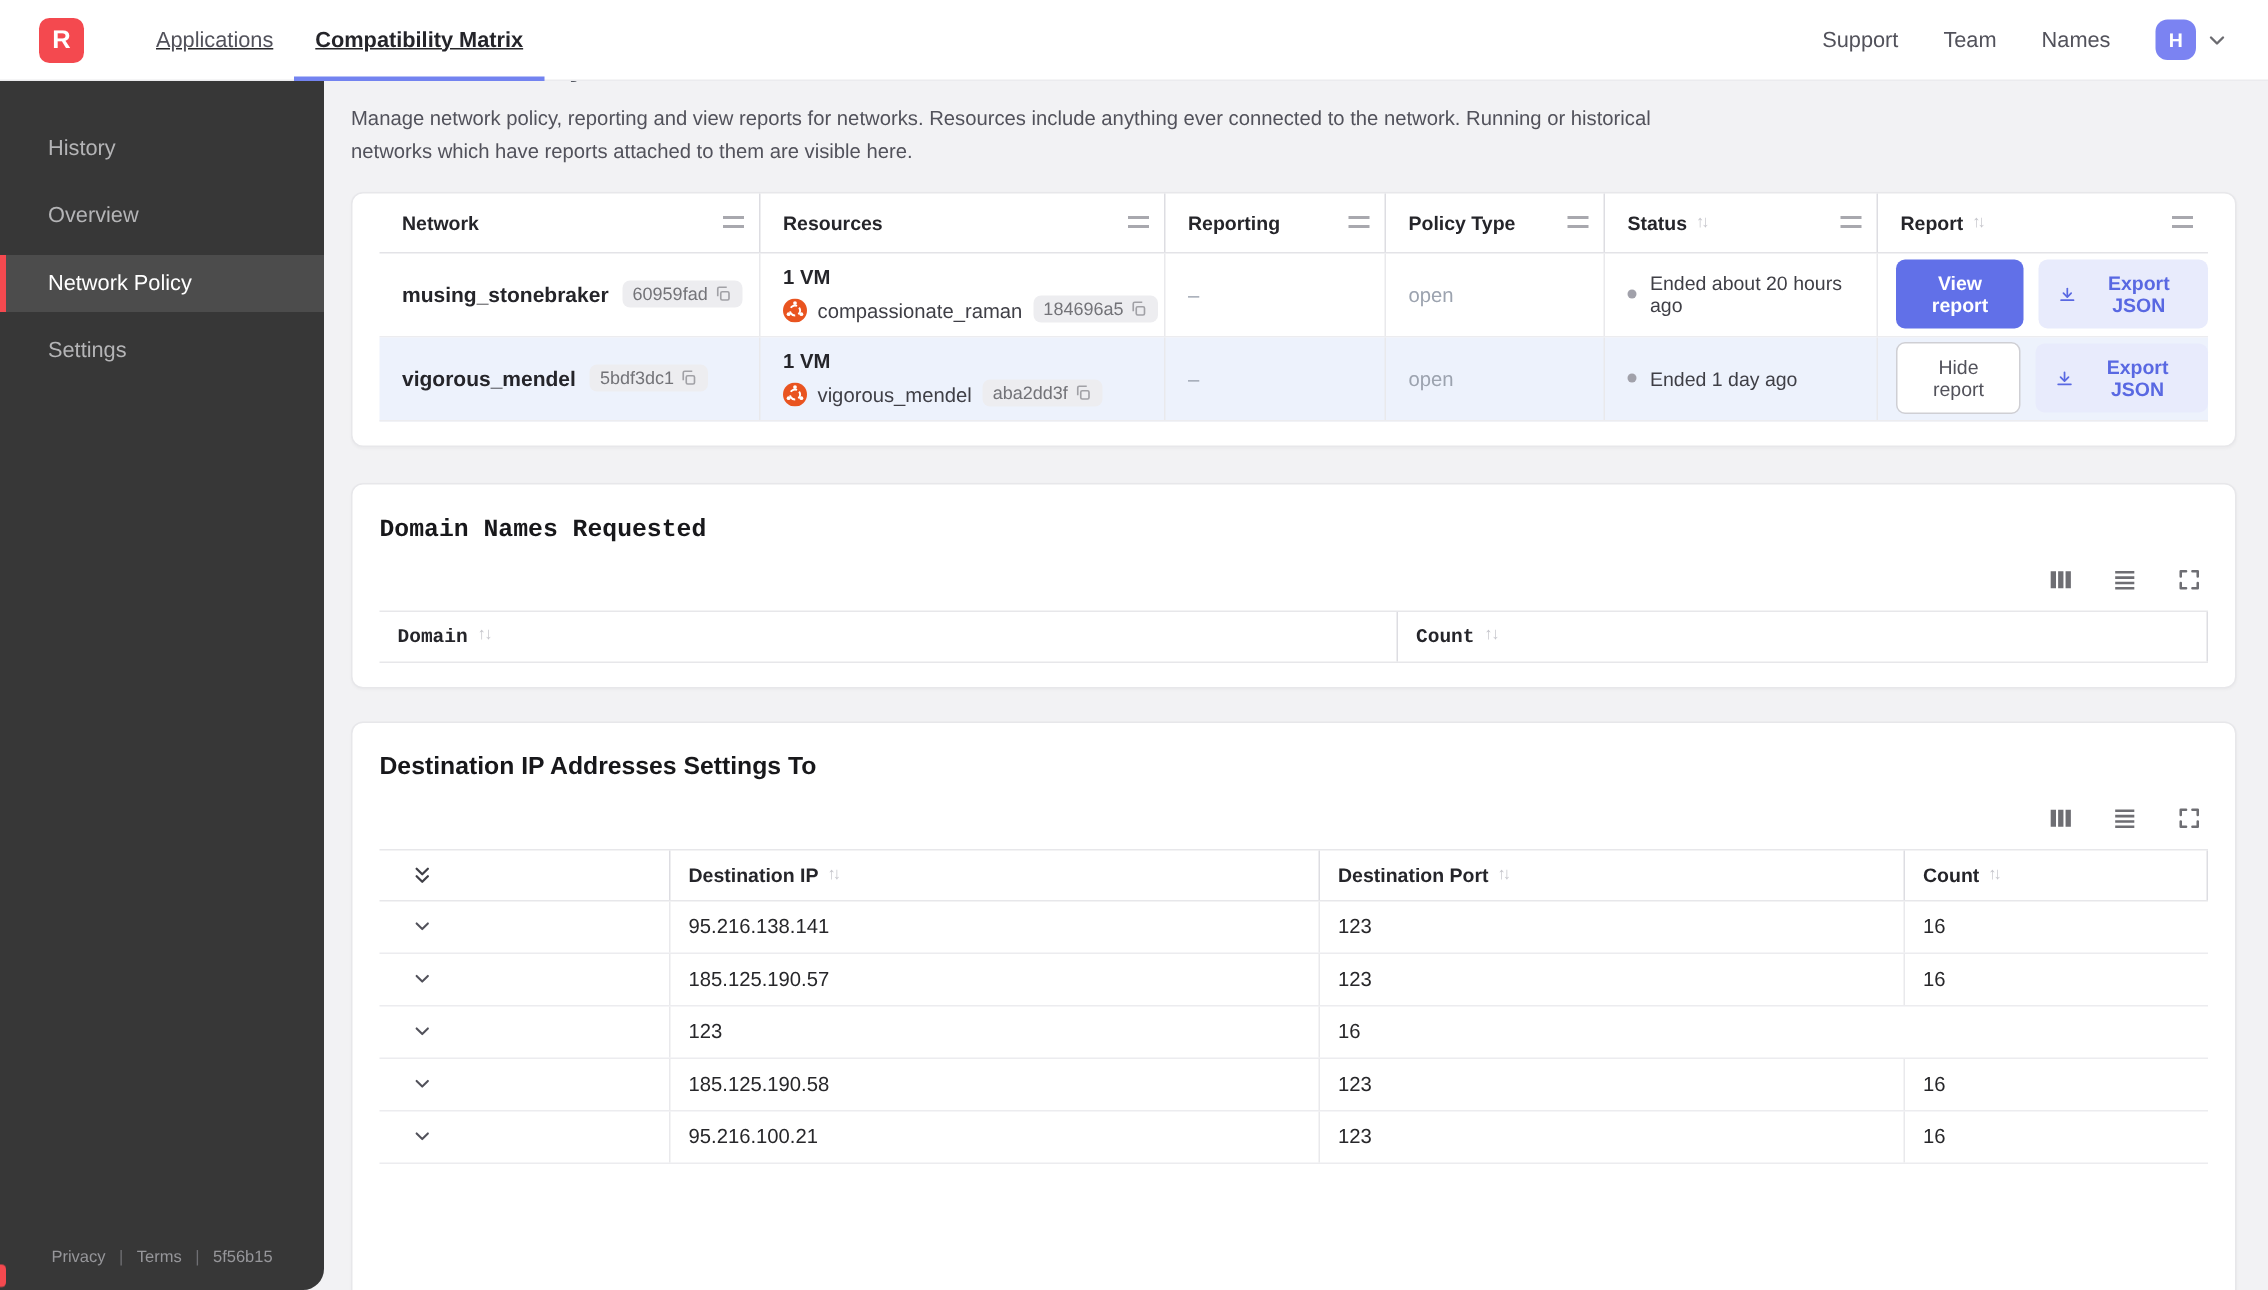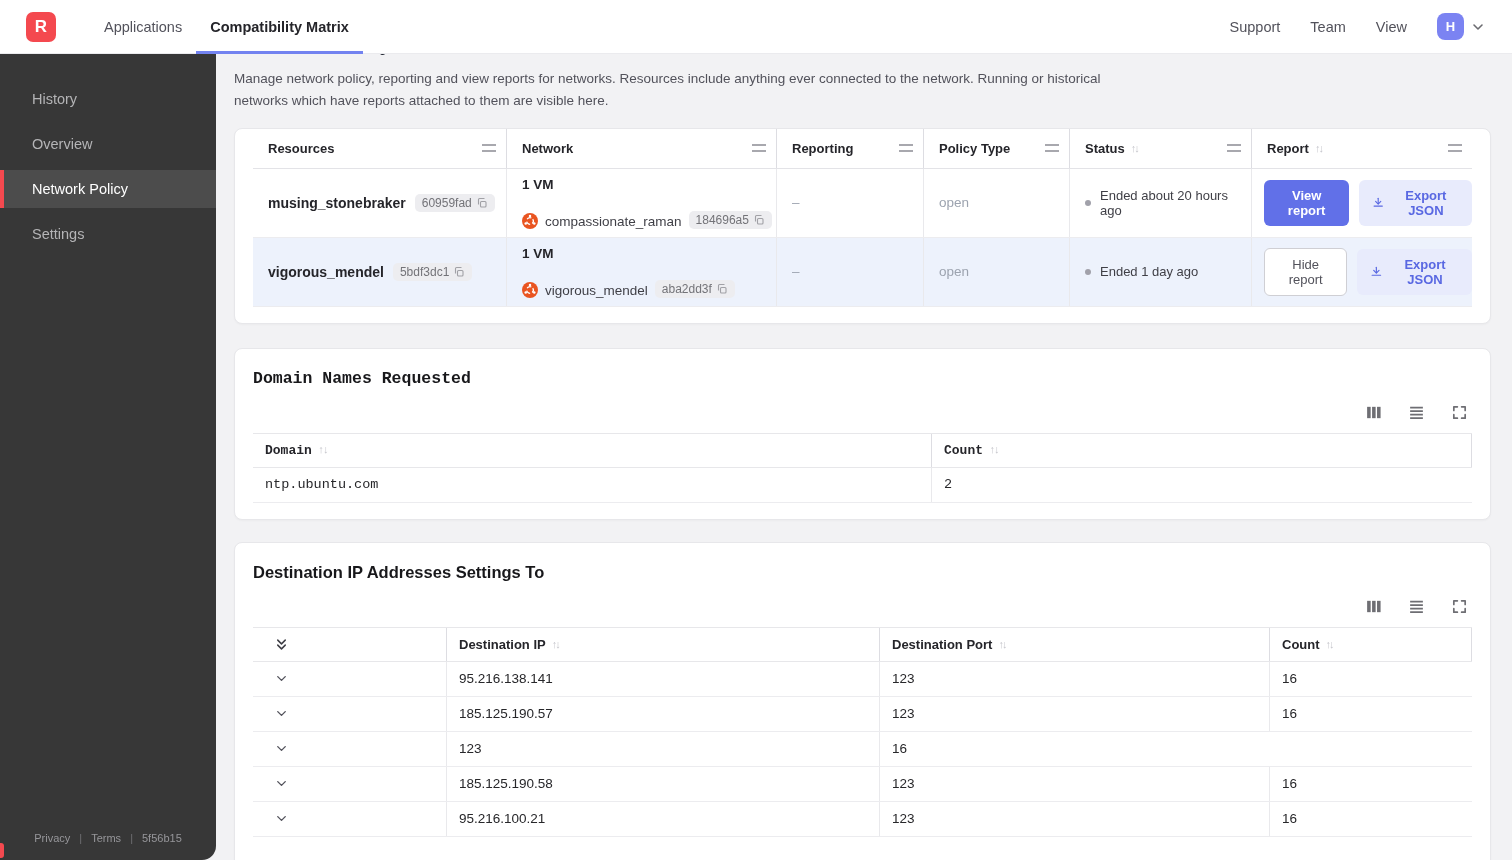--- a/index.html
+++ b/index.html
@@ -4,21 +4,21 @@
 <style>
   * { margin:0; padding:0; box-sizing:border-box; }
   html,body { width:1512px; height:860px; overflow:hidden; }
   body { font-family:"Liberation Sans", sans-serif; background:#f2f2f4; color:#27272a; }
 
   
   .topnav { position:fixed; top:0; left:0; width:100%; height:54px; background:#fff;
     border-bottom:1px solid #ebebee; display:flex; align-items:center; padding:0 26px; z-index:20; }
   .logo { width:30px; height:30px; border-radius:7px; background:#f4494f; color:#fff;
     font-weight:bold; font-size:17px; display:flex; align-items:center; justify-content:center; }
-  .nav-tabs { display:flex; height:54px; margin-left:34px; }
+  .nav-tabs { display:flex; height:54px; margin-left:34px;text-decoration:underline; }
   .nav-tab { display:flex; align-items:center; padding:0 14px; font-size:14.5px; color:#52525b;
     cursor:pointer; border-bottom:3px solid transparent; border-top:3px solid transparent; }
   .nav-tab.active { color:#25252a; font-weight:bold; border-bottom-color:#7383f0; }
   .nav-right { margin-left:auto; display:flex; align-items:center; gap:30px; }
   .nav-link { font-size:14.5px; color:#52525b; cursor:pointer; }
   .user-wrap { display:flex; align-items:center; gap:6px; }
   .avatar { width:27px; height:27px; border-radius:8px; background:#7b83f2; color:#fff;
     font-size:13px; font-weight:bold; display:flex; align-items:center; justify-content:center; }
   .chev { width:16px; height:16px; color:#6b6b70; }
 
@@ -55,21 +55,21 @@
     color:#25252a; padding-left:15px; position:relative; }
   .nthead { border-bottom:1px solid #e3e3e7; }
   .nth + .nth { border-left:1px solid #dddde2; }
   .handle { margin-left:auto; margin-right:10px; width:14px; height:8px;
     border-top:2px solid #a8a8ae; border-bottom:2px solid #a8a8ae; cursor:col-resize; flex:none; }
   .sort { font-size:11px; color:#c6c6cc; margin-left:6px; letter-spacing:-2px; cursor:pointer; }
   .nrow { border-bottom:1px solid #ececef; cursor:pointer; }
   .nrow.selected { background:#edf2fc; }
   .ntd { min-height:55px; display:flex; align-items:center; padding-left:15px; font-size:13.5px; }
   .ntd + .ntd { border-left:1px solid #e9e9ec; }
-  .cell-stack { display:flex; flex-direction:column; justify-content:center; gap:19px; padding:8px 0; }
+  .cell-stack { display:flex; flex-direction:column; justify-content:center; gap:5px; padding:8px 0; }
   .net-name { font-weight:bold; font-size:14px; color:#25252a; margin-right:9px; }
   .pill { display:inline-flex; align-items:center; gap:4px; background:#ededf0; color:#737378;
     font-size:12px; padding:2px 7px; border-radius:5px; }
   .copy-ic { width:12px; height:12px; color:#a1a1a6; cursor:pointer; }
   .vm-count { font-weight:bold; font-size:13.5px; color:#25252a; }
   .vm-line { display:flex; align-items:flex-end; gap:7px; font-size:13.5px; color:#3f3f46; }
   .ubuntu { width:16px; height:16px; flex:none; }
   .muted { color:#9ca3af; }
   .status-cell { gap:9px; font-size:13px; color:#3f3f46; }
   .dot { width:6px; height:6px; border-radius:50%; background:#a1a1aa; flex:none; }
@@ -105,21 +105,21 @@
 
 <div class="topnav">
   <div class="logo">R</div>
   <div class="nav-tabs">
     <div class="nav-tab">Applications</div>
     <div class="nav-tab active">Compatibility Matrix</div>
   </div>
   <div class="nav-right">
     <span class="nav-link">Support</span>
     <span class="nav-link">Team</span>
-    <span class="nav-link">View</span>
+    <span class="nav-link">Names</span>
     <div class="user-wrap">
       <div class="avatar">H</div>
       <svg class="chev" viewBox="0 0 24 24" fill="none" stroke="currentColor" stroke-width="2.4" stroke-linecap="round" stroke-linejoin="round">
           <path d="M6 9l6 6 6-6"></path>
         </svg>
     </div>
   </div>
 </div>
 
 <div class="sidebar">
@@ -143,25 +143,25 @@
 
   <div class="title-row">
     <span class="page-title">Network Policy</span>
     <span class="beta">Beta</span>
   </div>
   <p class="desc">Manage network policy, reporting and view reports for networks. Resources include anything ever connected to the network. Running or historical networks which have reports attached to them are visible here.</p>
 
   <div class="card card1">
     <div class="ngrid nthead">
       <div class="nth">
+        <span>Network</span>
+        <span class="handle"></span>
+      </div>
+      <div class="nth">
         <span>Resources</span>
-        <span class="handle"></span>
-      </div>
-      <div class="nth">
-        <span>Network</span>
         <span class="handle"></span>
       </div>
       <div class="nth">
         <span>Reporting</span>
         <span class="handle"></span>
       </div>
       <div class="nth">
         <span>Policy Type</span>
         <span class="handle"></span>
       </div>
@@ -300,24 +300,20 @@
     <div class="dgrid rthead">
       <div class="rth">
         <span>Domain</span>
         <span class="sort">↑↓</span>
       </div>
       <div class="rth sep">
         <span>Count</span>
         <span class="sort">↑↓</span>
       </div>
     </div>
-    <div class="dgrid rrow">
-      <div class="rtd">ntp.ubuntu.com</div>
-      <div class="rtd sep">2</div>
-    </div>
   </div>
 
   <div class="card card3">
     <div class="card-title">Destination IP Addresses Settings To</div>
     <div class="toolbar">
       <svg class="tool-ic" viewBox="0 0 24 24" fill="currentColor">
           <rect x="3" y="4" width="5" height="16"></rect>
           <rect x="10" y="4" width="5" height="16"></rect>
           <rect x="17" y="4" width="5" height="16"></rect>
         </svg>

